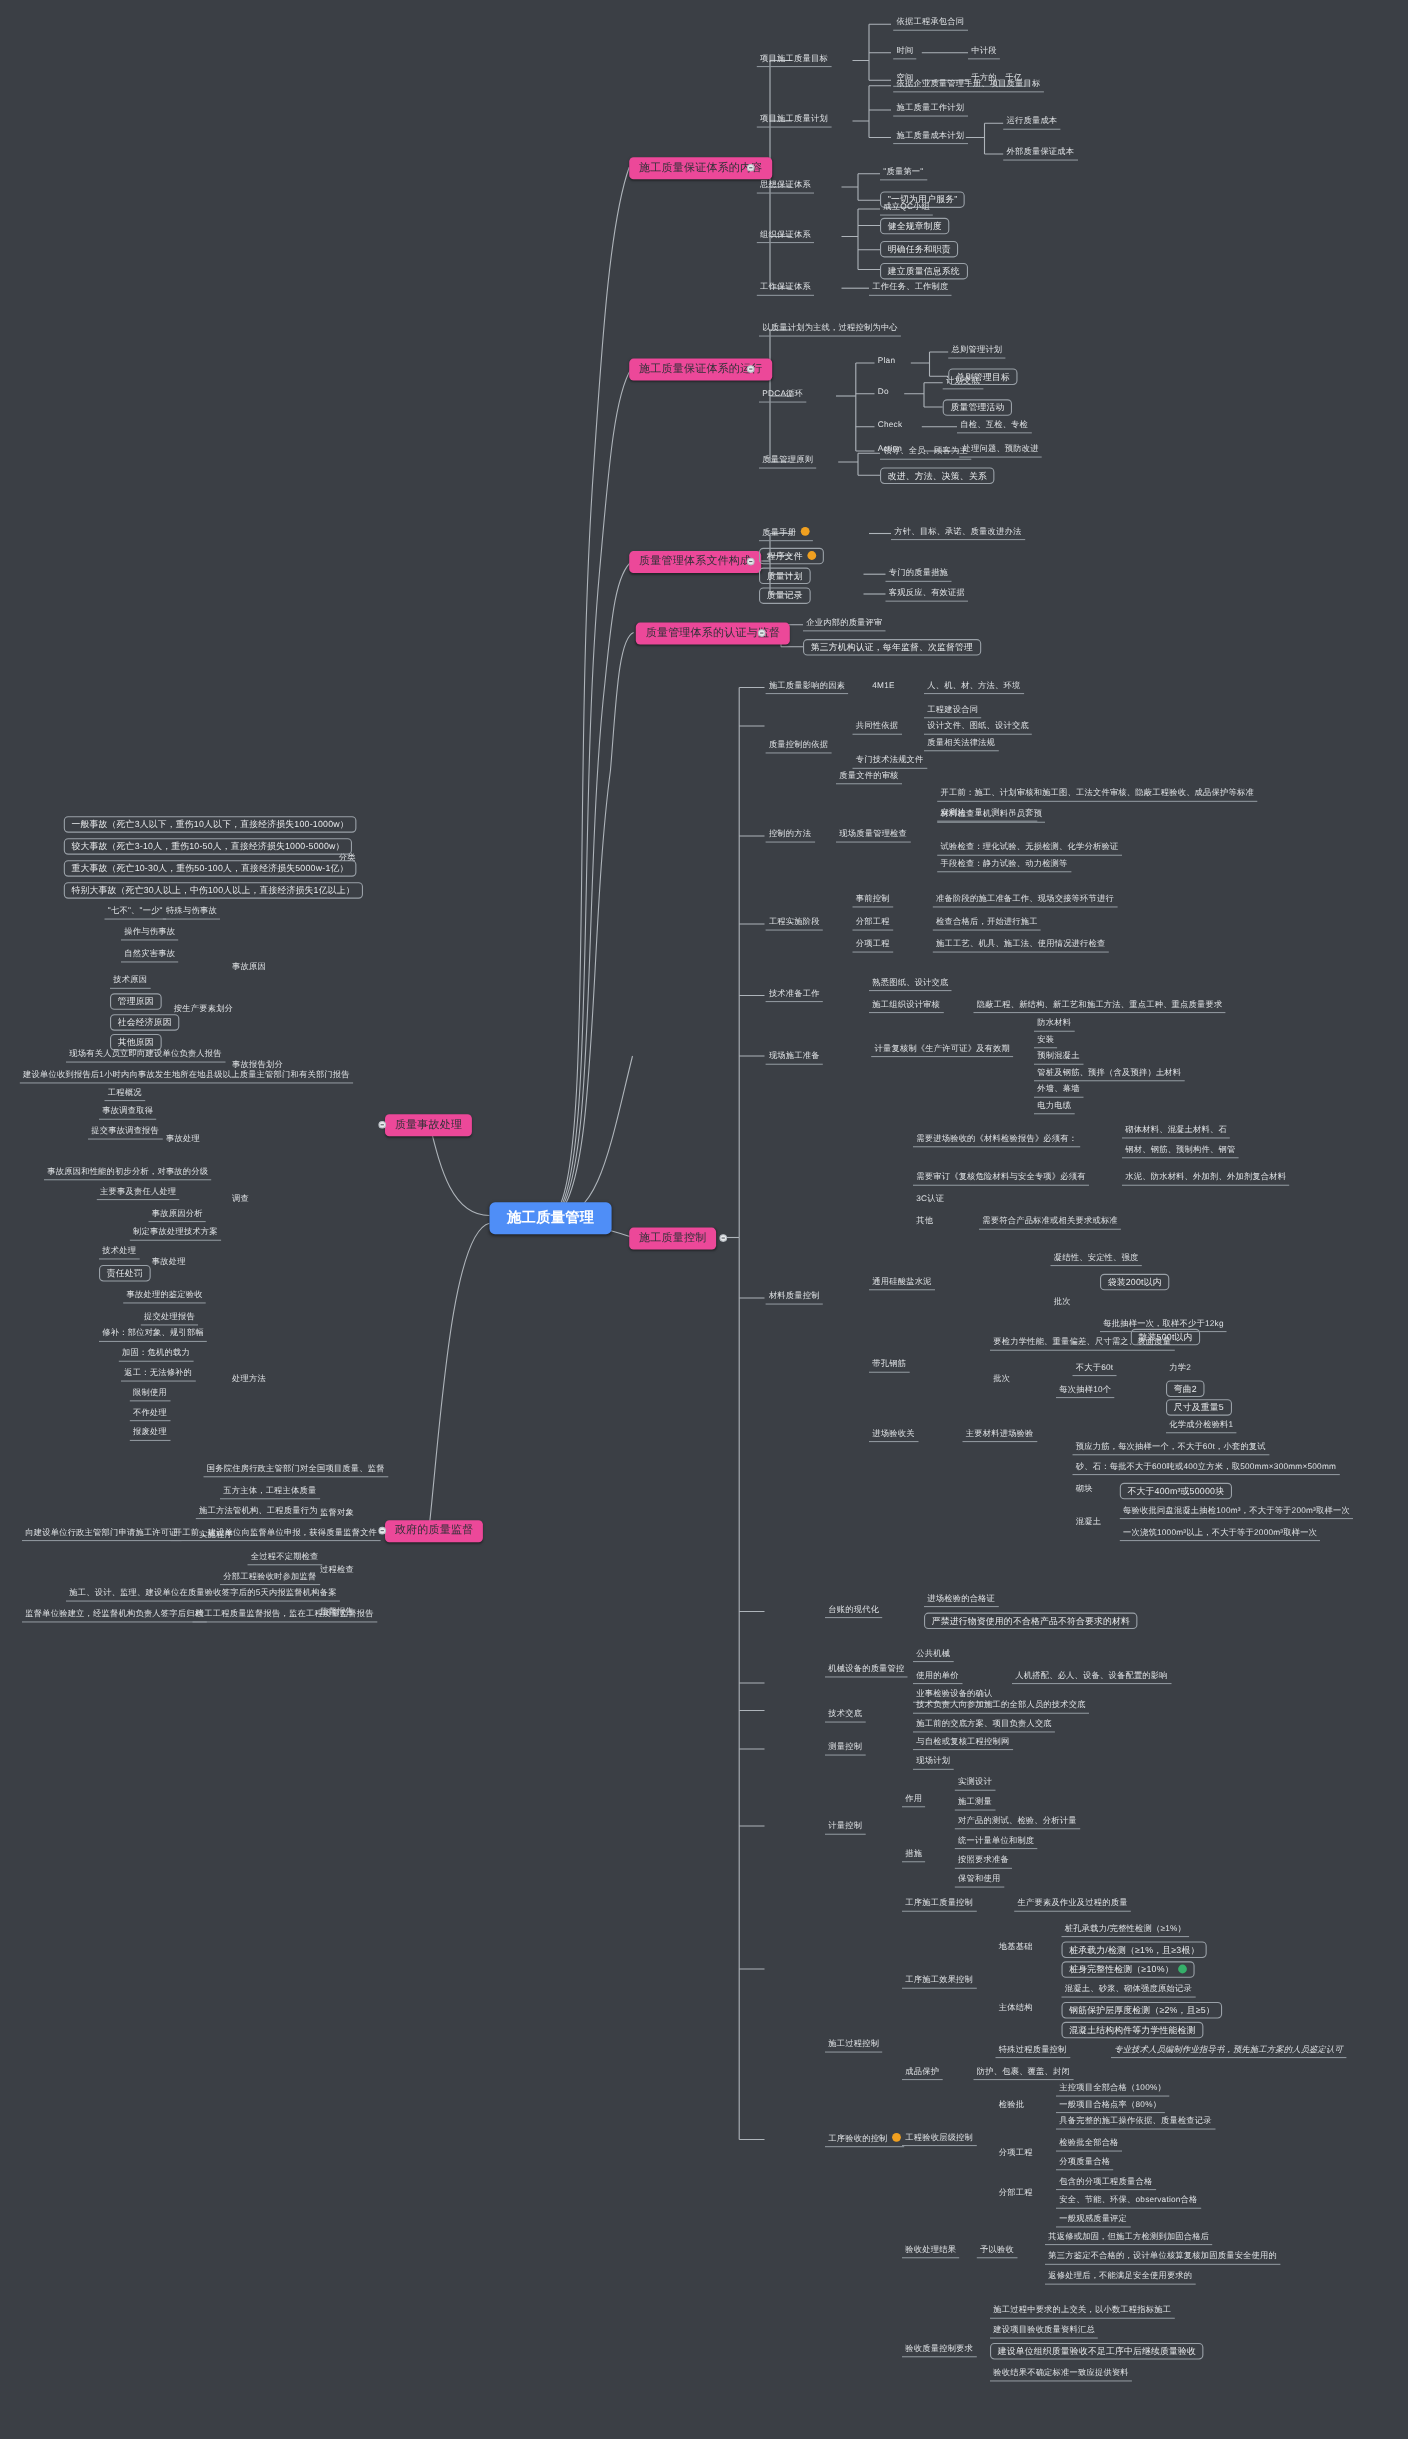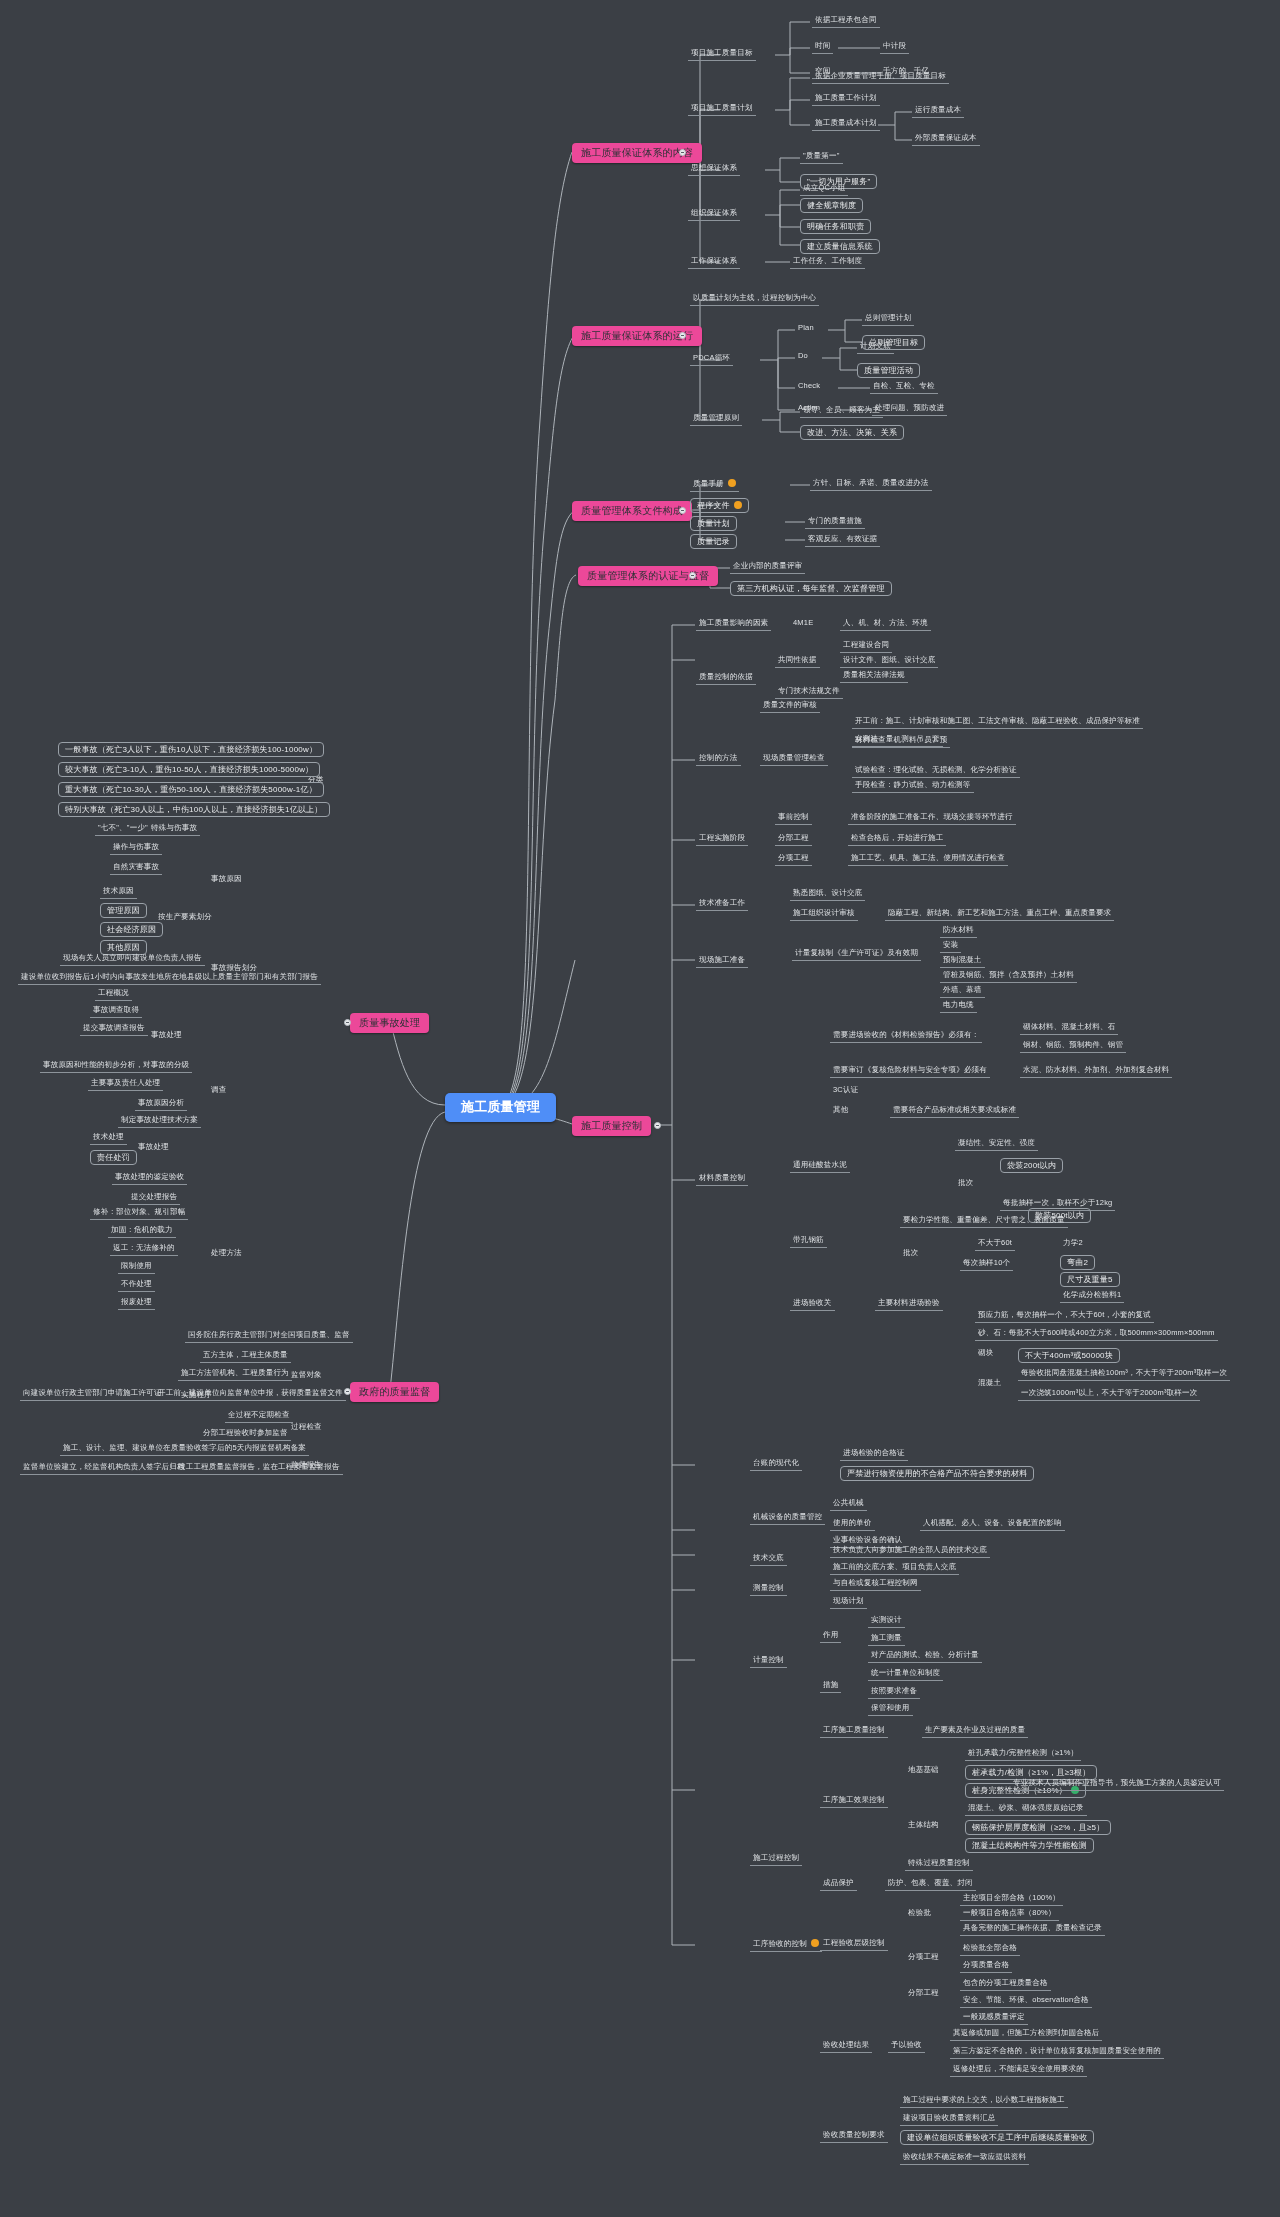--- a/index.html
+++ b/index.html
@@ -334,21 +334,21 @@
   <div class="node n-l3" style="left:965px;top:1748px;">桩孔承载力/完整性检测（≥1%）</div>
   <div class="node n-l2" style="left:965px;top:1765px;">桩承载力/检测（≥1%，且≥3根）</div>
   <div class="node n-l2" style="left:965px;top:1783px;">
     <span>桩身完整性检测（≥10%）</span><span class="badge badge-green"></span>
   </div>
   <div class="node n-plain" style="left:905px;top:1820px;">主体结构</div>
   <div class="node n-l3" style="left:965px;top:1803px;">混凝土、砂浆、砌体强度原始记录</div>
   <div class="node n-l2" style="left:965px;top:1820px;">钢筋保护层厚度检测（≥2%，且≥5）</div>
   <div class="node n-l2" style="left:965px;top:1838px;">混凝土结构构件等力学性能检测</div>
   <div class="node n-l3" style="left:905px;top:1858px;">特殊过程质量控制</div>
-  <div class="node n-l3" style="left:1010px;top:1778px;">专业技术人员编制作业指导书，预先施工方案的人员鉴定认可</div>
+  <div class="node n-l3" style="left:1010px;top:1858px;font-style:italic;">专业技术人员编制作业指导书，预先施工方案的人员鉴定认可</div>
   <div class="node n-l3" style="left:820px;top:1878px;">成品保护</div>
   <div class="node n-l3" style="left:885px;top:1878px;">防护、包裹、覆盖、封闭</div>
 
   <div class="node n-l3" style="left:750px;top:1938px;">
     <span>工序验收的控制</span><span class="badge badge-orange"></span>
   </div>
   <div class="node n-l3" style="left:820px;top:1938px;">工程验收层级控制</div>
   <div class="node n-plain" style="left:905px;top:1908px;text-align:center;">检验批</div>
   <div class="node n-l3" style="left:960px;top:1893px;">主控项目全部合格（100%）</div>
   <div class="node n-l3" style="left:960px;top:1908px;">一般项目合格点率（80%）</div>

